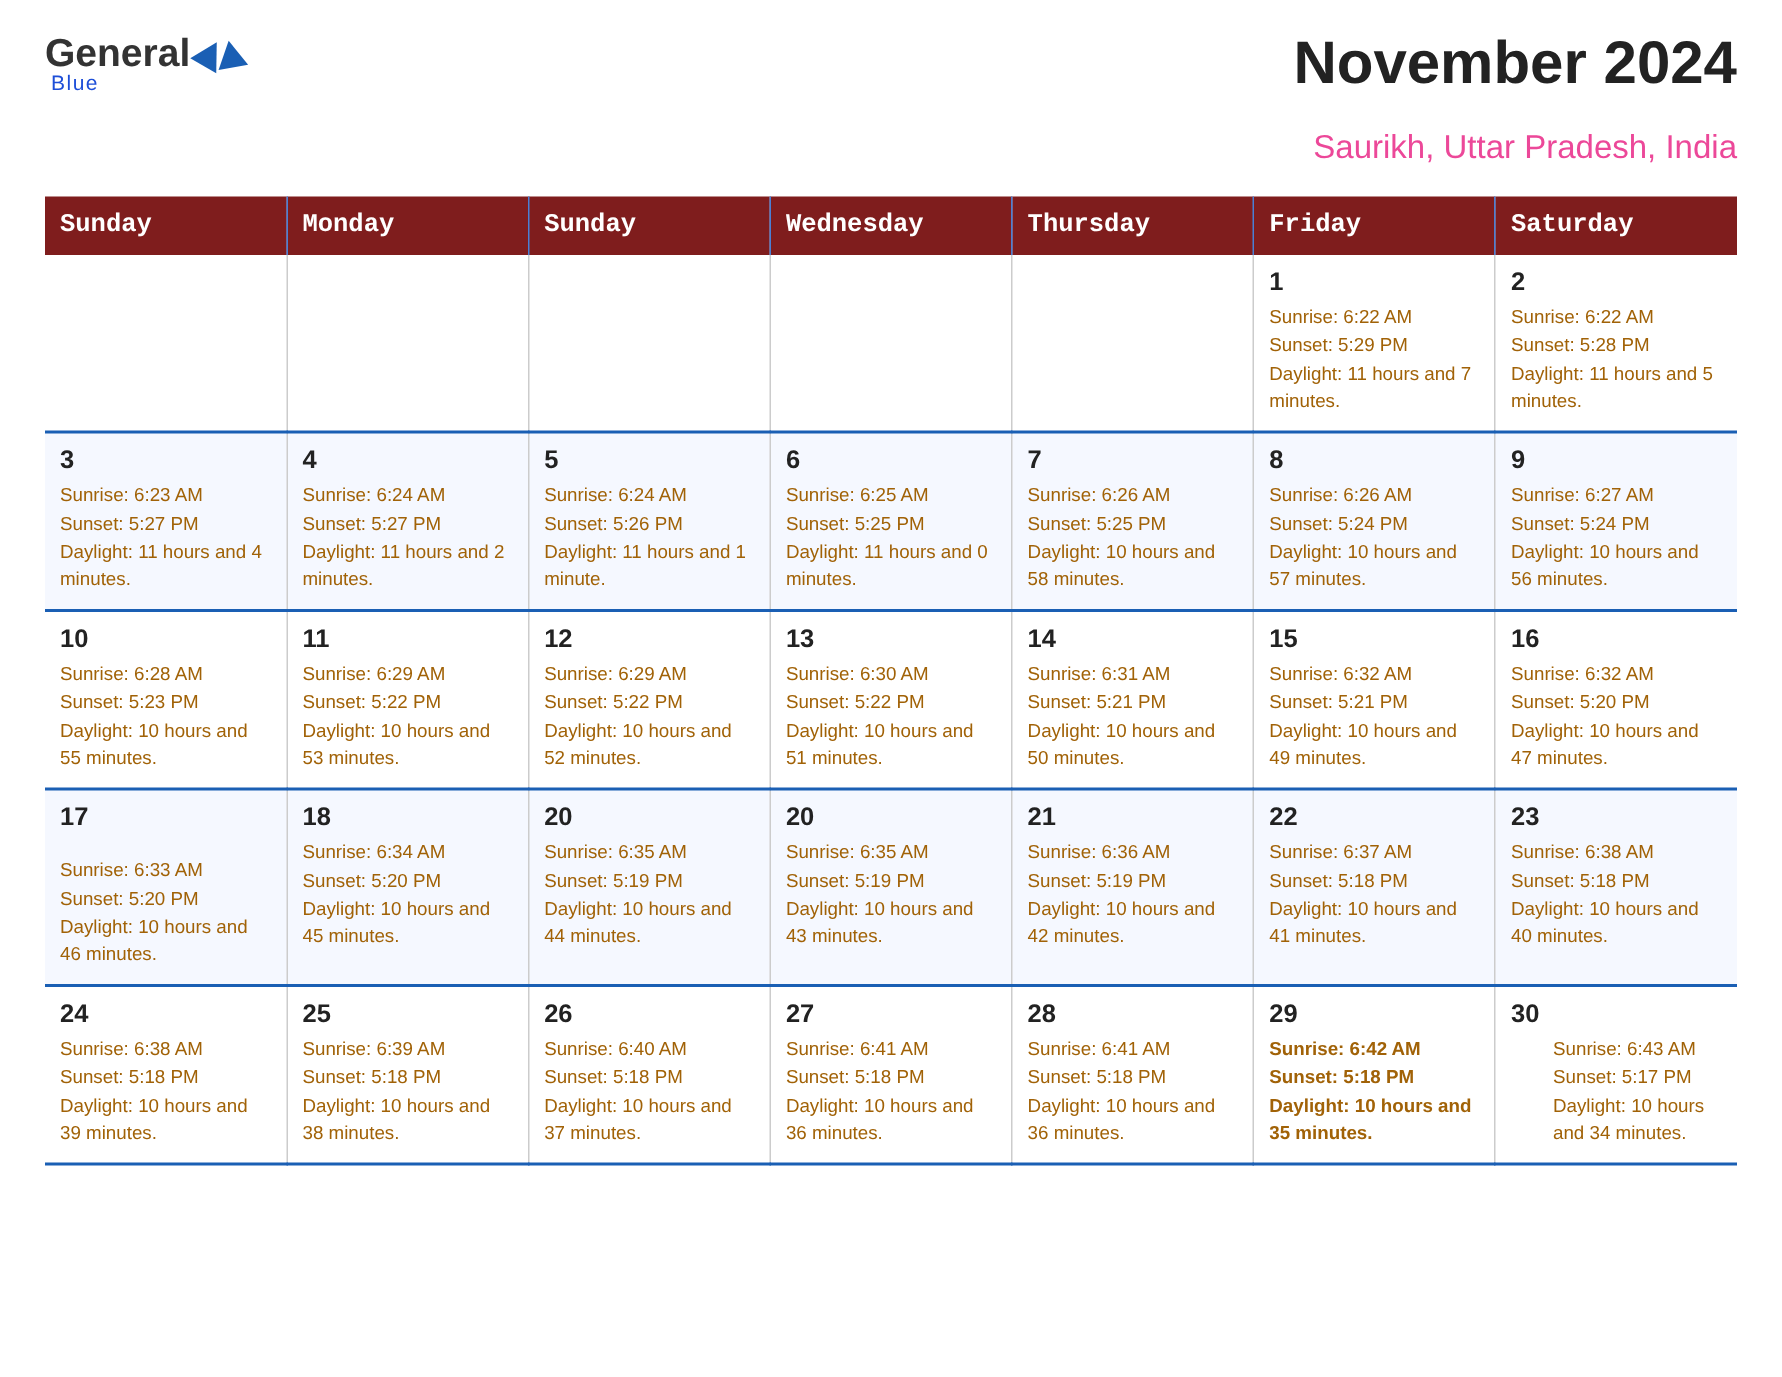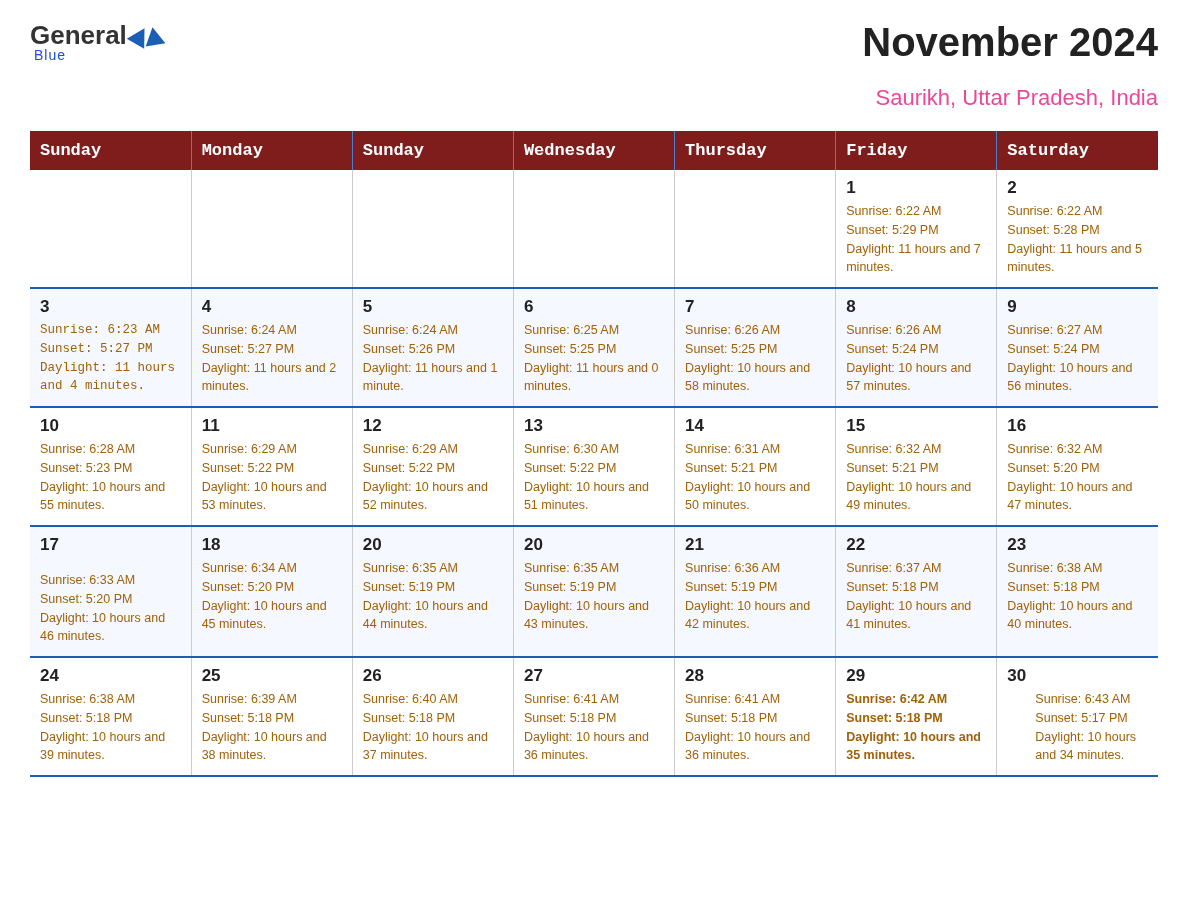--- a/index.html
+++ b/index.html
@@ -160,21 +160,21 @@
         <td>
           <span class="day-num">2</span>
           <div class="day-info" style="white-space: pre-line;">Sunrise: 6:22 AM
 Sunset: 5:28 PM
 Daylight: 11 hours and 5 minutes.</div>
         </td>
       </tr>
       <tr>
         <td>
           <span class="day-num">3</span>
-          <div class="day-info" style="white-space: pre-line; font-family: Liberation Mono, monospace;">Sunrise: 6:23 AM
+          <div class="day-info" style="white-space: pre-line;">Sunrise: 6:23 AM
 Sunset: 5:27 PM
 Daylight: 11 hours and 4 minutes.</div>
         </td>
         <td>
           <span class="day-num">4</span>
           <div class="day-info" style="white-space: pre-line;">Sunrise: 6:24 AM
 Sunset: 5:27 PM
 Daylight: 11 hours and 2 minutes.</div>
         </td>
         <td>

